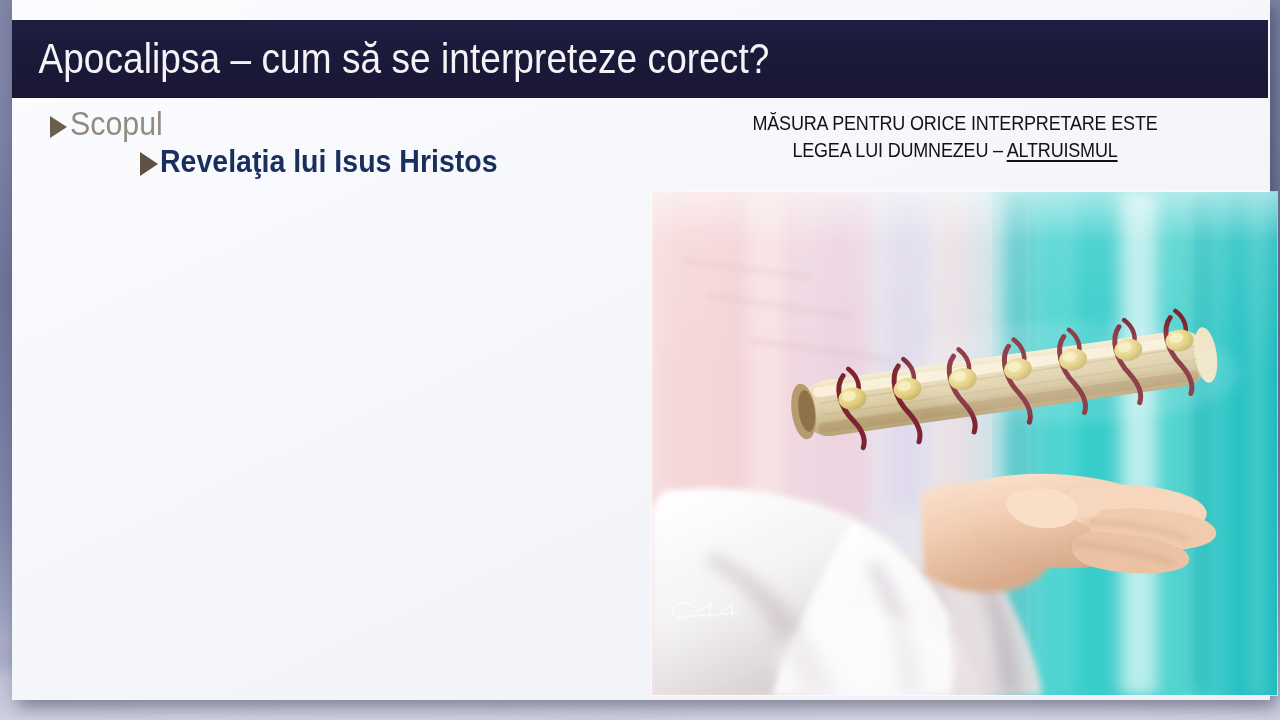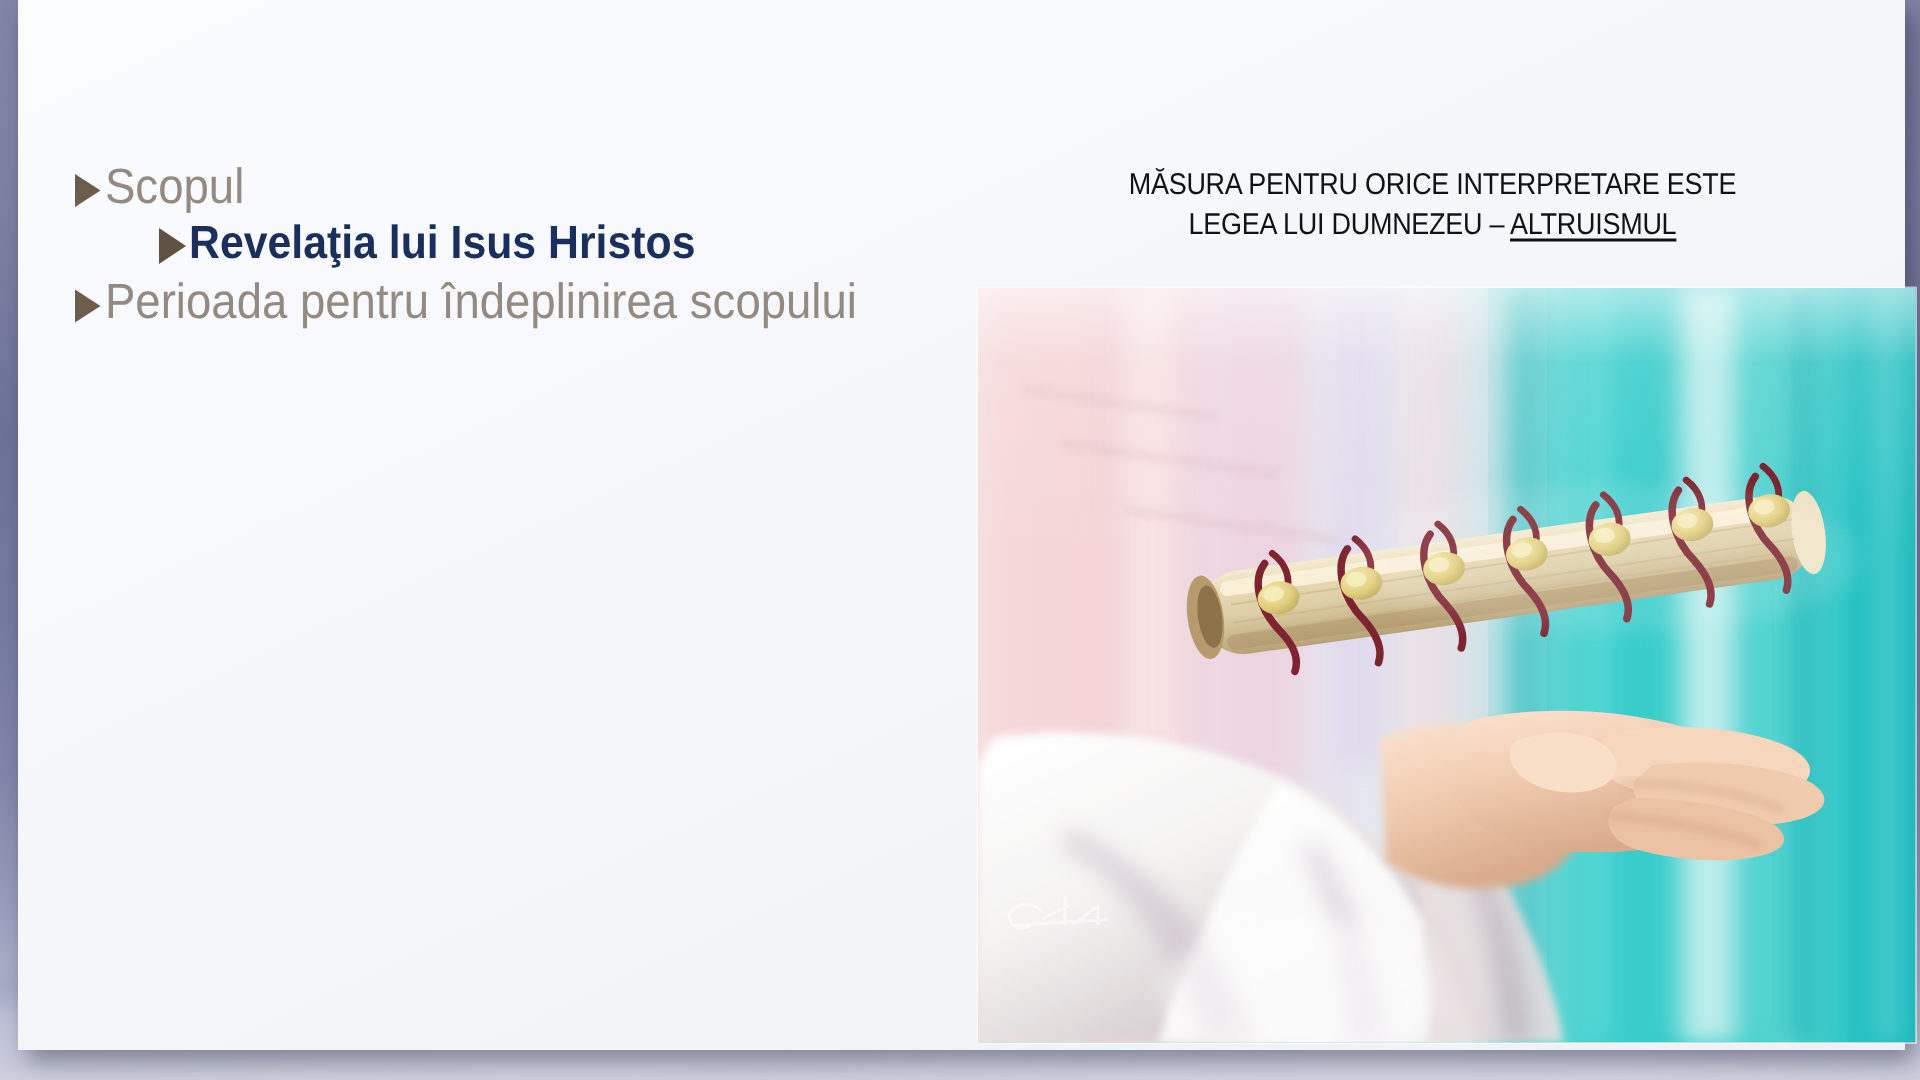--- a/index.html
+++ b/index.html
@@ -116,21 +116,21 @@
   .lvl1 .btext {
     font-size: 33px;
     font-weight: 400;
     color: #938b82;
     margin-left: 3px;
     transform: scaleX(0.92);
     transform-origin: left center;
     display: inline-block;
   }
   .lvl2 {
-    margin-left: 74px;
+    margin-left: 108px;
     margin-top: 0px;
     margin-bottom: 2px;
   }
   .lvl2 .tri {
     border-top-width: 12px;
     border-bottom-width: 12px;
     border-left-width: 18px;
     border-left-color: #5f5143;
     top: 4px;
   }
@@ -180,37 +180,36 @@
   }
   #picture svg { display: block; }
 </style>
 </head>
 <body>
 
 <div id="viewer">
 
   <div id="slide">
 
+    <div id="title-band">
+      <div id="title-text">Apocalipsa – cum să se interpreteze corect?</div>
+    </div>
 
     <div id="bullet-list">
 
       <div class="bullet-row lvl1">
         <span class="tri"></span>
         <span class="btext">Scopul</span>
       </div>
 
       <div class="bullet-row lvl2">
         <span class="tri"></span>
         <span class="btext">Revelaţia lui Isus Hristos</span>
       </div>
 
-      <div class="bullet-row lvl1">
-        <span class="tri"></span>
-        <span class="btext">Perioada pentru îndeplinirea scopului</span>
-      </div>
 
 
     </div>
 
     <div id="right-heading">
       <span class="line">MĂSURA PENTRU ORICE INTERPRETARE ESTE</span>
       <span class="line"><span>LEGEA LUI DUMNEZEU – </span><span class="ul">ALTRUISMUL</span></span>
     </div>
 
     <div id="picture">

